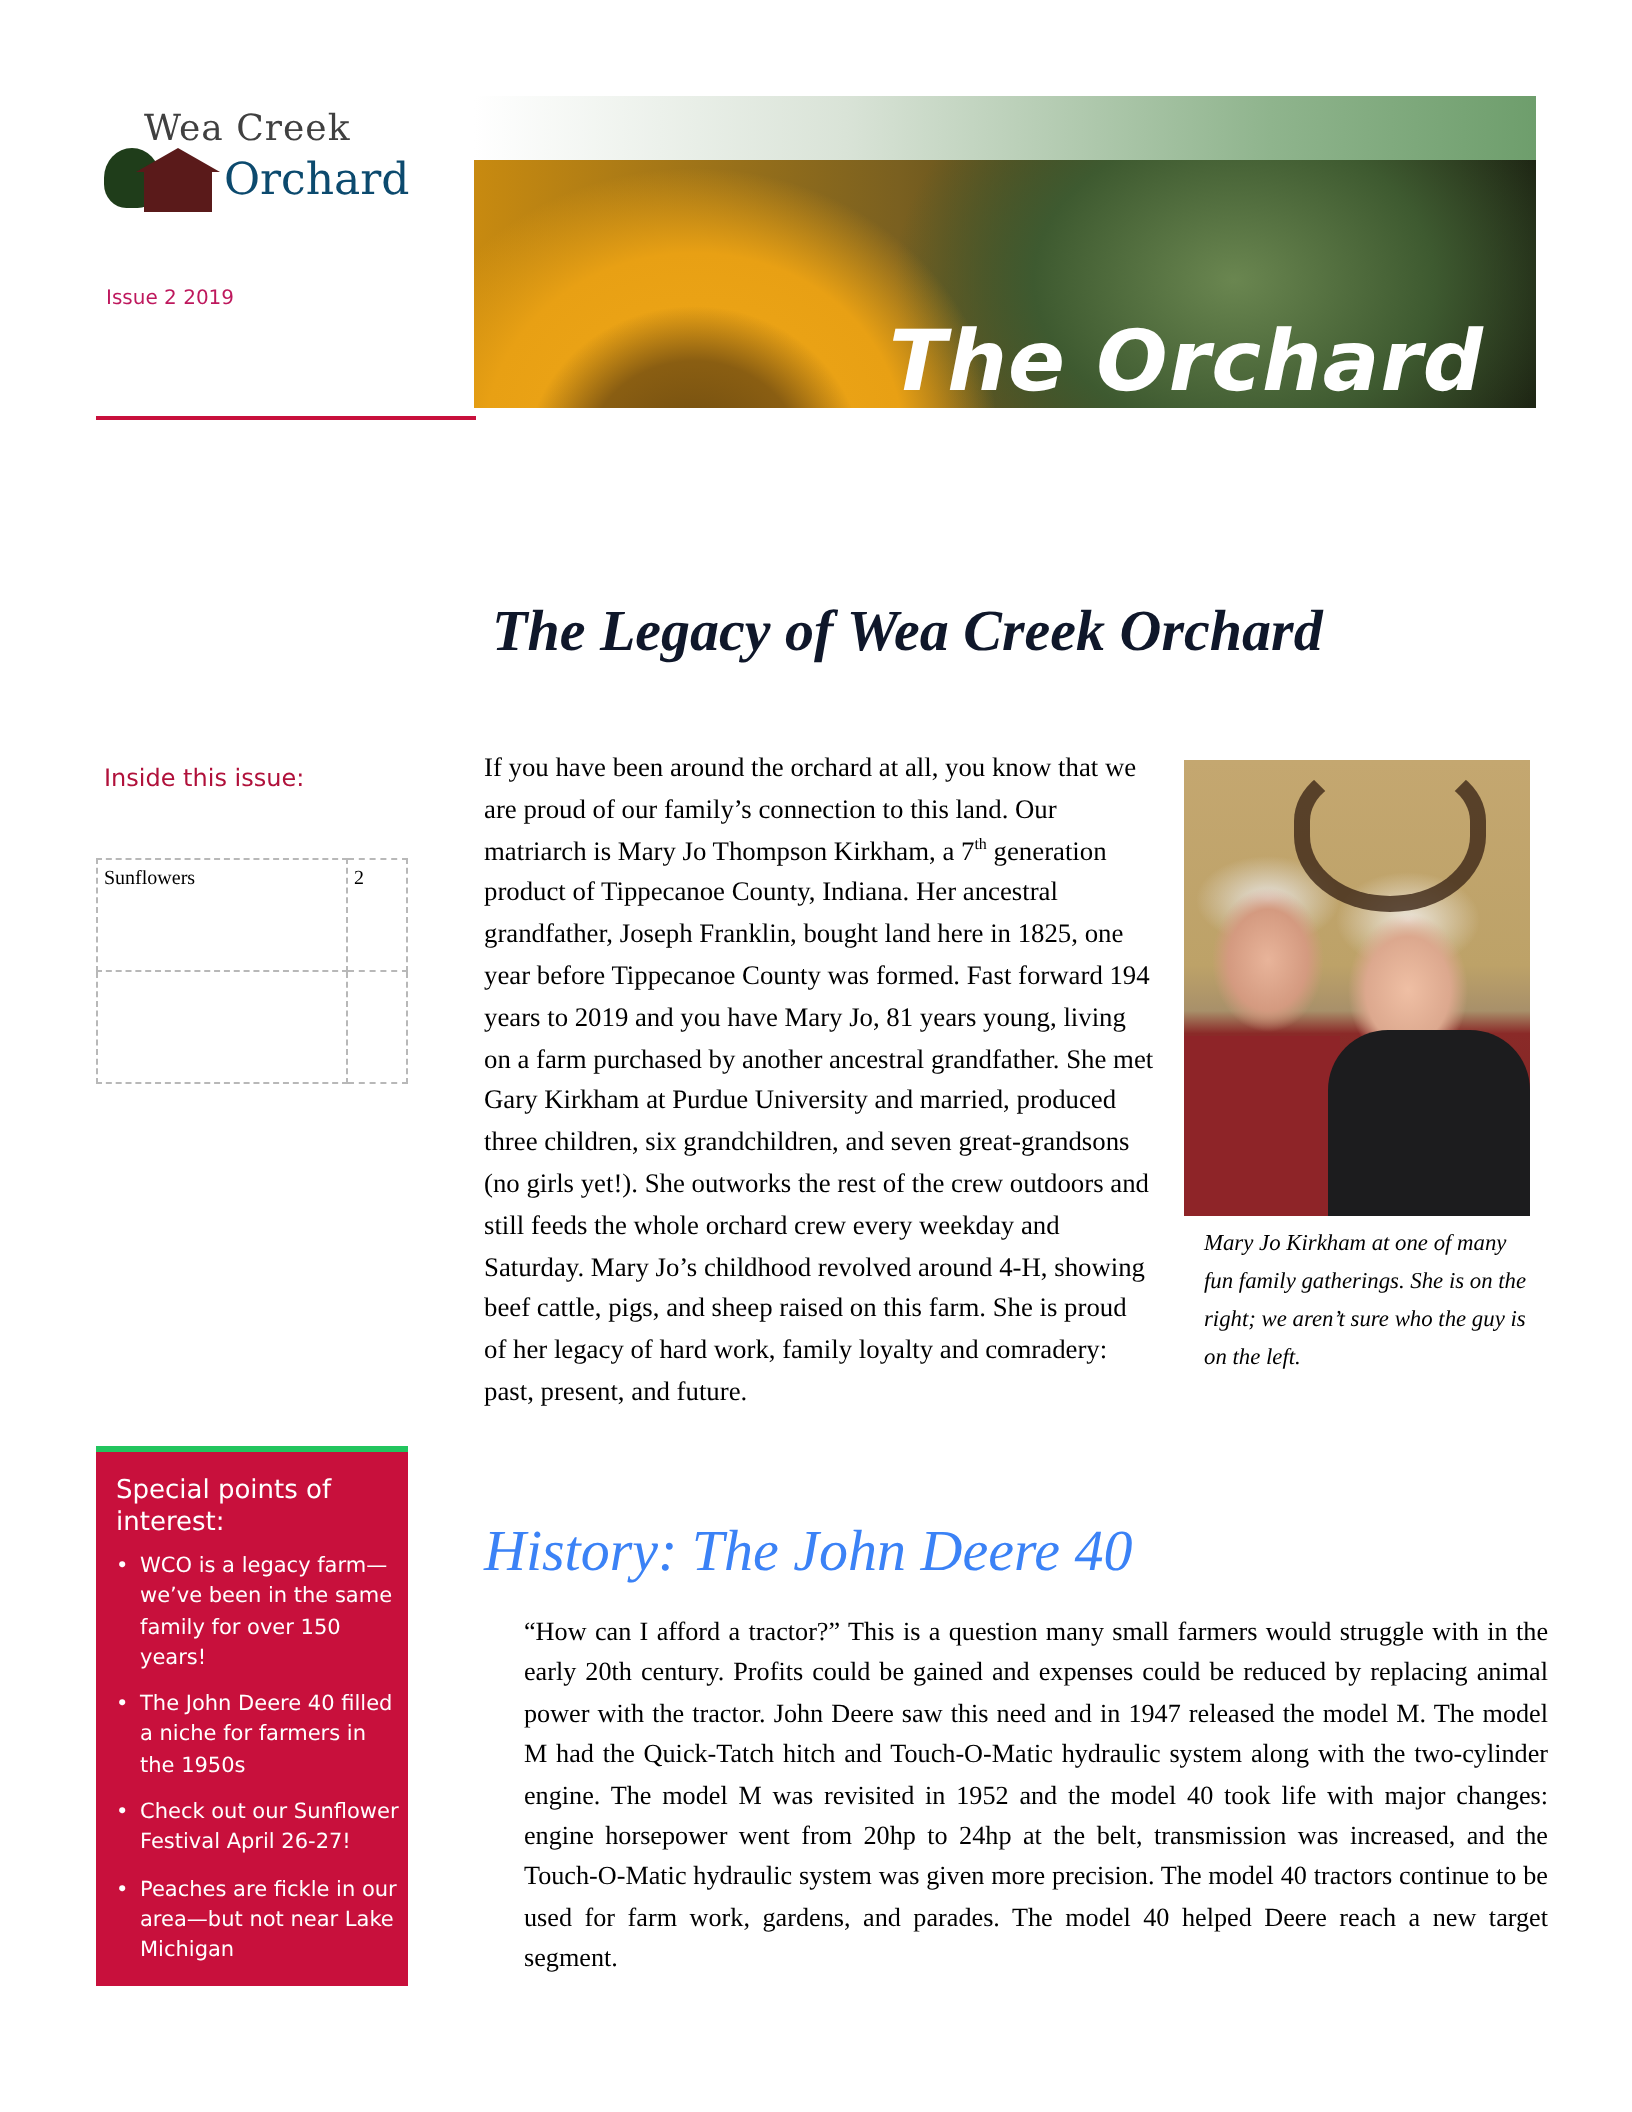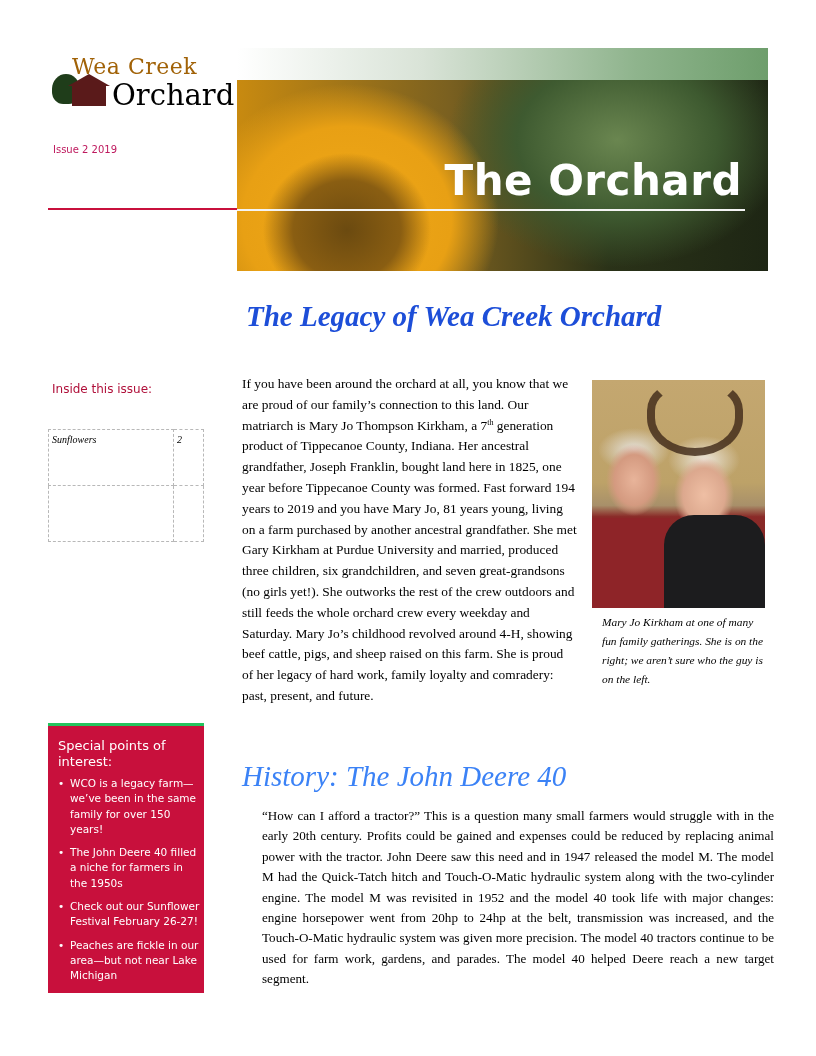--- a/index.html
+++ b/index.html
@@ -1,47 +1,47 @@
 <!DOCTYPE html>
 <html><head>
 <meta charset="utf-8">
 <style>
   html, body { margin:0; padding:0; background:#ffffff; }
   body { width:816px; height:1056px; position:relative; overflow:hidden; font-family:"Liberation Serif", serif; color:#000; }
   .abs { position:absolute; }
 
   
   .logo { left:50px; top:52px; width:190px; height:60px; }
-  .logo-text1 { position:absolute; left:22px; top:2px; font-family:"DejaVu Serif", serif; font-size:22px; color:#a16207; letter-spacing:0.5px; }
-  .logo-text2 { position:absolute; left:62px; top:26px; font-family:"DejaVu Serif", serif; font-size:29px; color:#000000; }
+  .logo-text1 { position:absolute; left:22px; top:2px; font-family:"DejaVu Serif", serif; font-size:18px; color:#404040; letter-spacing:0.5px; }
+  .logo-text2 { position:absolute; left:62px; top:26px; font-family:"DejaVu Serif", serif; font-size:22px; color:#0c4a6e; }
   .logo-barn { position:absolute; left:22px; top:32px; width:34px; height:22px; background:#5a1a1a; }
   .logo-roof { position:absolute; left:18px; top:22px; width:0; height:0; border-left:21px solid transparent; border-right:21px solid transparent; border-bottom:12px solid #5a1a1a; }
   .logo-tree { position:absolute; left:2px; top:22px; width:28px; height:30px; border-radius:50% 50% 40% 40%; background:#1f3d1a; }
 
   .issue { left:53px; top:144px; font-family:"DejaVu Sans", sans-serif; font-size:10px; color:#be185d; }
   .red-rule { left:48px; top:208px; width:190px; height:2px; background:#c8103c; }
 
   
   .banner-top { left:237px; top:48px; width:531px; height:32px; background:linear-gradient(to right, #ffffff 0%, #d9e3d7 35%, #8fb48d 75%, #6e9e6c 100%); }
-  .banner { left:237px; top:80px; width:531px; height:191px; overflow:hidden;
+  .banner { left:237px; top:80px; width:531px; height:124px; overflow:hidden;
             background:
               radial-gradient(ellipse 120px 110px at 110px 150px, #6b4a10 0%, #8a5e12 45%, rgba(0,0,0,0) 70%),
               radial-gradient(ellipse 190px 170px at 110px 140px, #f0a818 0%, #e8a014 55%, rgba(0,0,0,0) 80%),
               radial-gradient(ellipse 200px 150px at 380px 60px, #6a8650 0%, #3e5a30 50%, rgba(0,0,0,0) 85%),
-              linear-gradient(to right, #c88a10 0%, #7a6020 40%, #2a3218 70%, #1e2614 100%); }
+              linear-gradient(to right, #c88a10 0%, #7a6020 40%, #2a3218 70%, #1e2614 100%); font-style: italic; }
   .banner-title { position:absolute; right:26px; top:76px; font-family:"DejaVu Sans", sans-serif; font-weight:bold; font-size:42px; color:#ffffff; letter-spacing:0.5px; }
   .banner-line { position:absolute; left:0; top:129px; width:508px; height:2px; background:#f4f4f4; }
 
   
-  .legacy-title { left:246px; top:300px; font-family:"Liberation Serif", serif; font-style:italic; font-weight:bold; font-size:29px; color:#1d4ed8; }
+  .legacy-title { left:246px; top:300px; font-family:"Liberation Serif", serif; font-style:italic; font-weight:bold; font-size:29px; color:#0f172a; }
 
   
   .inside-label { left:52px; top:382px; font-family:"DejaVu Sans", sans-serif; font-size:12px; color:#b0103a; }
   .toc { left:48px; top:429px; border-collapse:collapse; }
-  .toc td { border:1px dashed #b8b8b8; height:47px; vertical-align:top; padding:4px 3px; font-family:"Liberation Serif", serif; font-style:italic; font-size:10px; }
+  .toc td { border:1px dashed #b8b8b8; height:47px; vertical-align:top; padding:4px 3px; font-family:"Liberation Serif", serif; font-size:10px; }
   .toc td.t { width:118px; }
   .toc td.p { width:23px; }
 
   
   .body1 { left:242px; top:374px; width:335px; font-size:13.4px; line-height:20.8px; }
   .body1 sup { font-size:8px; line-height:0; }
 
   .photo { left:592px; top:380px; width:173px; height:228px; overflow:hidden;
            background:
              radial-gradient(ellipse 28px 36px at 42px 100px, #e8b49a 0%, #d49a80 70%, rgba(0,0,0,0) 100%),
@@ -108,19 +108,19 @@
   <div class="photo-shirt-l"></div>
   <div class="photo-shirt-r"></div>
 </div>
 <div class="abs caption">Mary Jo Kirkham at one of many fun family gatherings. She is on the right; we aren’t sure who the guy is on the left.</div>
 
 <div class="abs special">
   <div class="special-title">Special points of interest:</div>
   <ul>
     <li><span class="dot">•</span><span>WCO is a legacy farm—we’ve been in the same family for over 150 years!</span></li>
     <li><span class="dot">•</span><span>The John Deere 40 filled a niche for farmers in the 1950s</span></li>
-    <li><span class="dot">•</span><span>Check out our Sunflower Festival February 26-27!</span></li>
+    <li><span class="dot">•</span><span>Check out our Sunflower Festival April 26-27!</span></li>
     <li><span class="dot">•</span><span>Peaches are fickle in our area—but not near Lake Michigan</span></li>
   </ul>
 </div>
 
 <div class="abs history-title">History:  The John Deere 40</div>
 <div class="abs body2">“How can I afford a tractor?” This is a question many small farmers would struggle with in the early 20th century. Profits could be gained and expenses could be reduced by replacing animal power with the tractor. John Deere saw this need and in 1947 released the model M. The model M had the Quick-Tatch hitch and Touch-O-Matic hydraulic system along with the two-cylinder engine. The model M was revisited in 1952 and the model 40 took life with major changes:  engine horsepower went from 20hp to 24hp at the belt, transmission was increased, and the Touch-O-Matic hydraulic system was given more precision. The model 40 tractors continue to be used for farm work, gardens, and parades. The model 40 helped Deere reach a new target segment.</div>
 
 </body></html>

